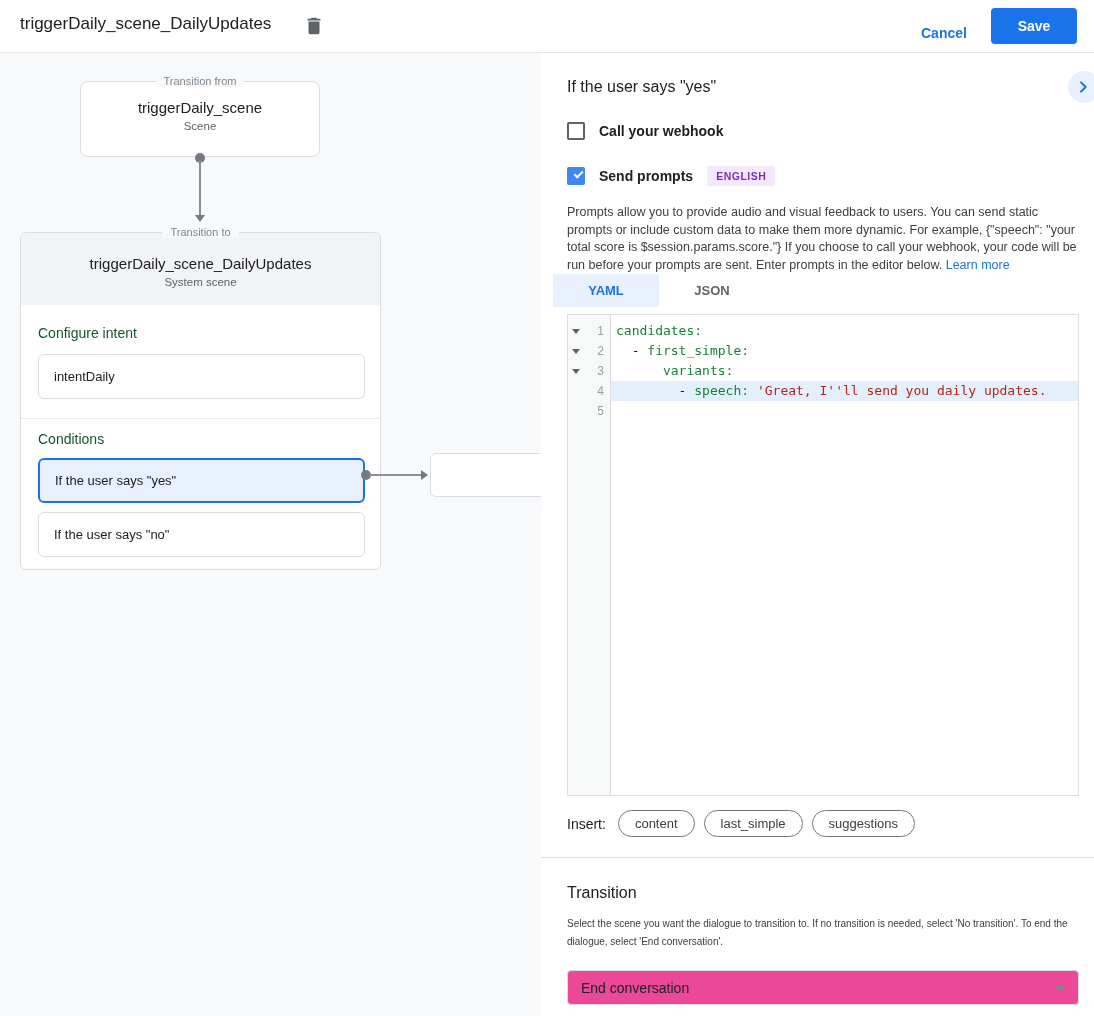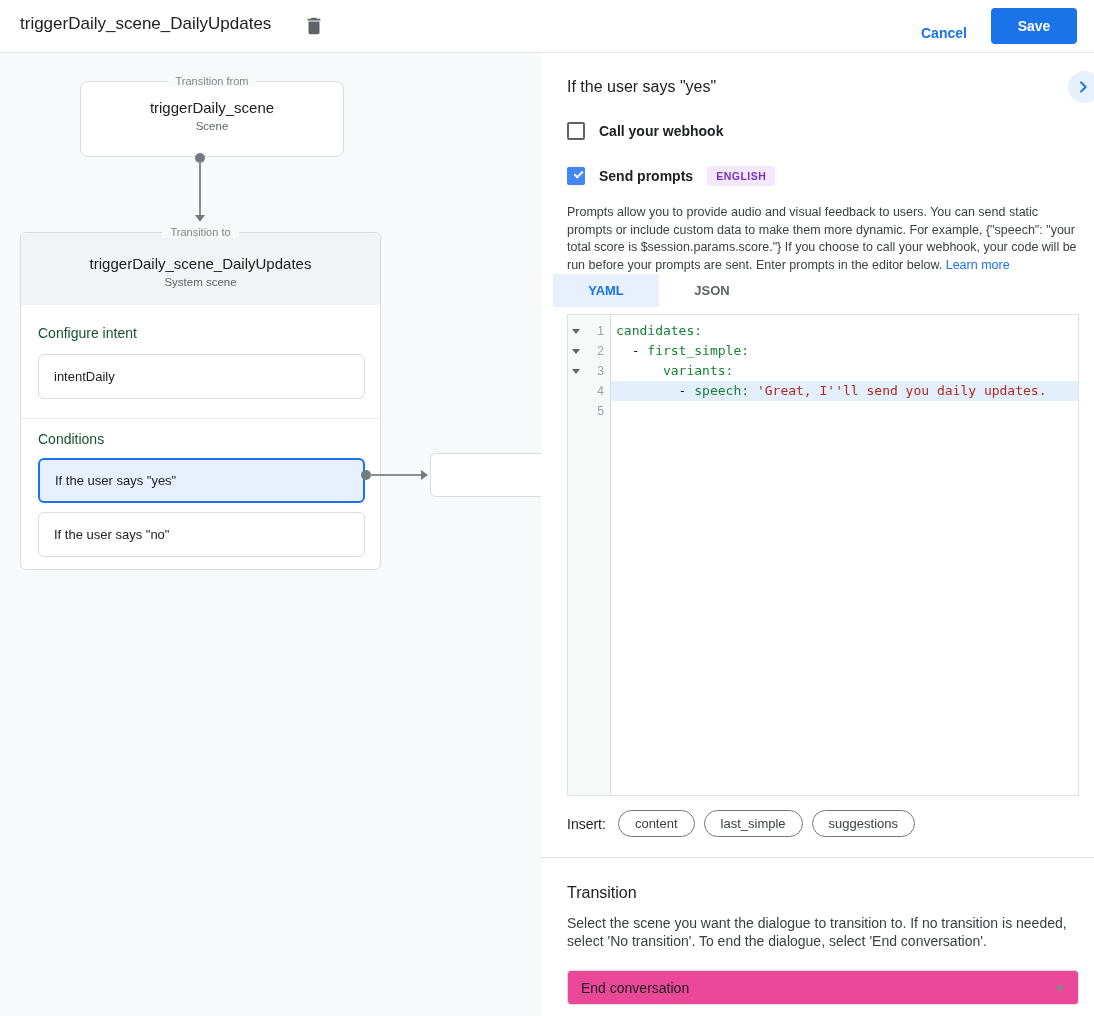--- a/index.html
+++ b/index.html
@@ -18,21 +18,21 @@
   .save-btn { position:absolute; left:991px; top:8px; width:86px; height:36px; border:none;
               border-radius:4px; background:#1a73e8; color:#fff; font-size:14px; font-weight:bold; cursor:pointer; }
 
   
   .canvas { position:absolute; left:0; top:53px; width:1094px; height:963px; background:#f8f9fa; z-index:1; }
 
   .node-label { position:absolute; top:-7px; left:0; right:0; text-align:center; font-size:11px;
                 color:#80868b; pointer-events:none; }
   .node-label span { background:#f8f9fa; padding:0 8px; }
 
-  .from-box { position:absolute; left:80px; top:28px; width:264px; height:76px; background:#fff;
+  .from-box { position:absolute; left:80px; top:28px; width:240px; height:76px; background:#fff;
               border:1px solid #dadce0; border-radius:8px; text-align:center; }
   .from-box .t { margin-top:17px; font-size:15px; color:#202124; }
   .from-box .s { margin-top:4px; font-size:11.5px; color:#5f6368; }
 
   .v-arrow-dot { position:absolute; left:195px; top:100px; width:10px; height:10px; border-radius:50%;
                  background:#757a80; }
   .v-arrow-line { position:absolute; left:199px; top:108px; width:2px; height:55px; background:#8a8f94; }
   .v-arrow-head { position:absolute; left:195px; top:162px; width:0; height:0;
                   border-left:5px solid transparent; border-right:5px solid transparent;
                   border-top:7px solid #757a80; }
@@ -112,21 +112,21 @@
 
   .insert-row { position:absolute; left:26px; top:757px; display:flex; align-items:center; }
   .insert-label { font-size:14px; color:#202124; margin-right:12px; }
   .chip { height:27px; padding:0 16px; margin-right:9px; border:1px solid #747775; border-radius:14px;
           background:#fff; font-size:13px; color:#3c4043; cursor:pointer;
           font-family:"Liberation Sans", sans-serif; }
 
   .panel-divider { position:absolute; left:0; top:804px; width:553px; border-top:1px solid #e0e0e0; }
 
   .trans-title { position:absolute; left:26px; top:831px; font-size:16px; color:#202124; }
-  .trans-desc { position:absolute; left:26px; top:862px; width:513px; font-size:14px; line-height:17.5px;
+  .trans-desc { position:absolute; left:26px; top:862px; width:513px; font-size:10px; line-height:17.5px;
                 color:#3c4043; }
   .dropdown { position:absolute; left:26px; top:917px; width:512px; height:35px; border:1px solid #dadce0;
               border-radius:4px; background:#ec4899; display:flex; align-items:center; padding:0 13px;
               font-size:14px; color:#202124; cursor:pointer; }
   .dd-caret { position:absolute; right:13px; top:15px; width:0; height:0;
               border-left:5px solid transparent; border-right:5px solid transparent;
               border-top:5px solid #80868b; }
 </style>
 </head>
 <body>

